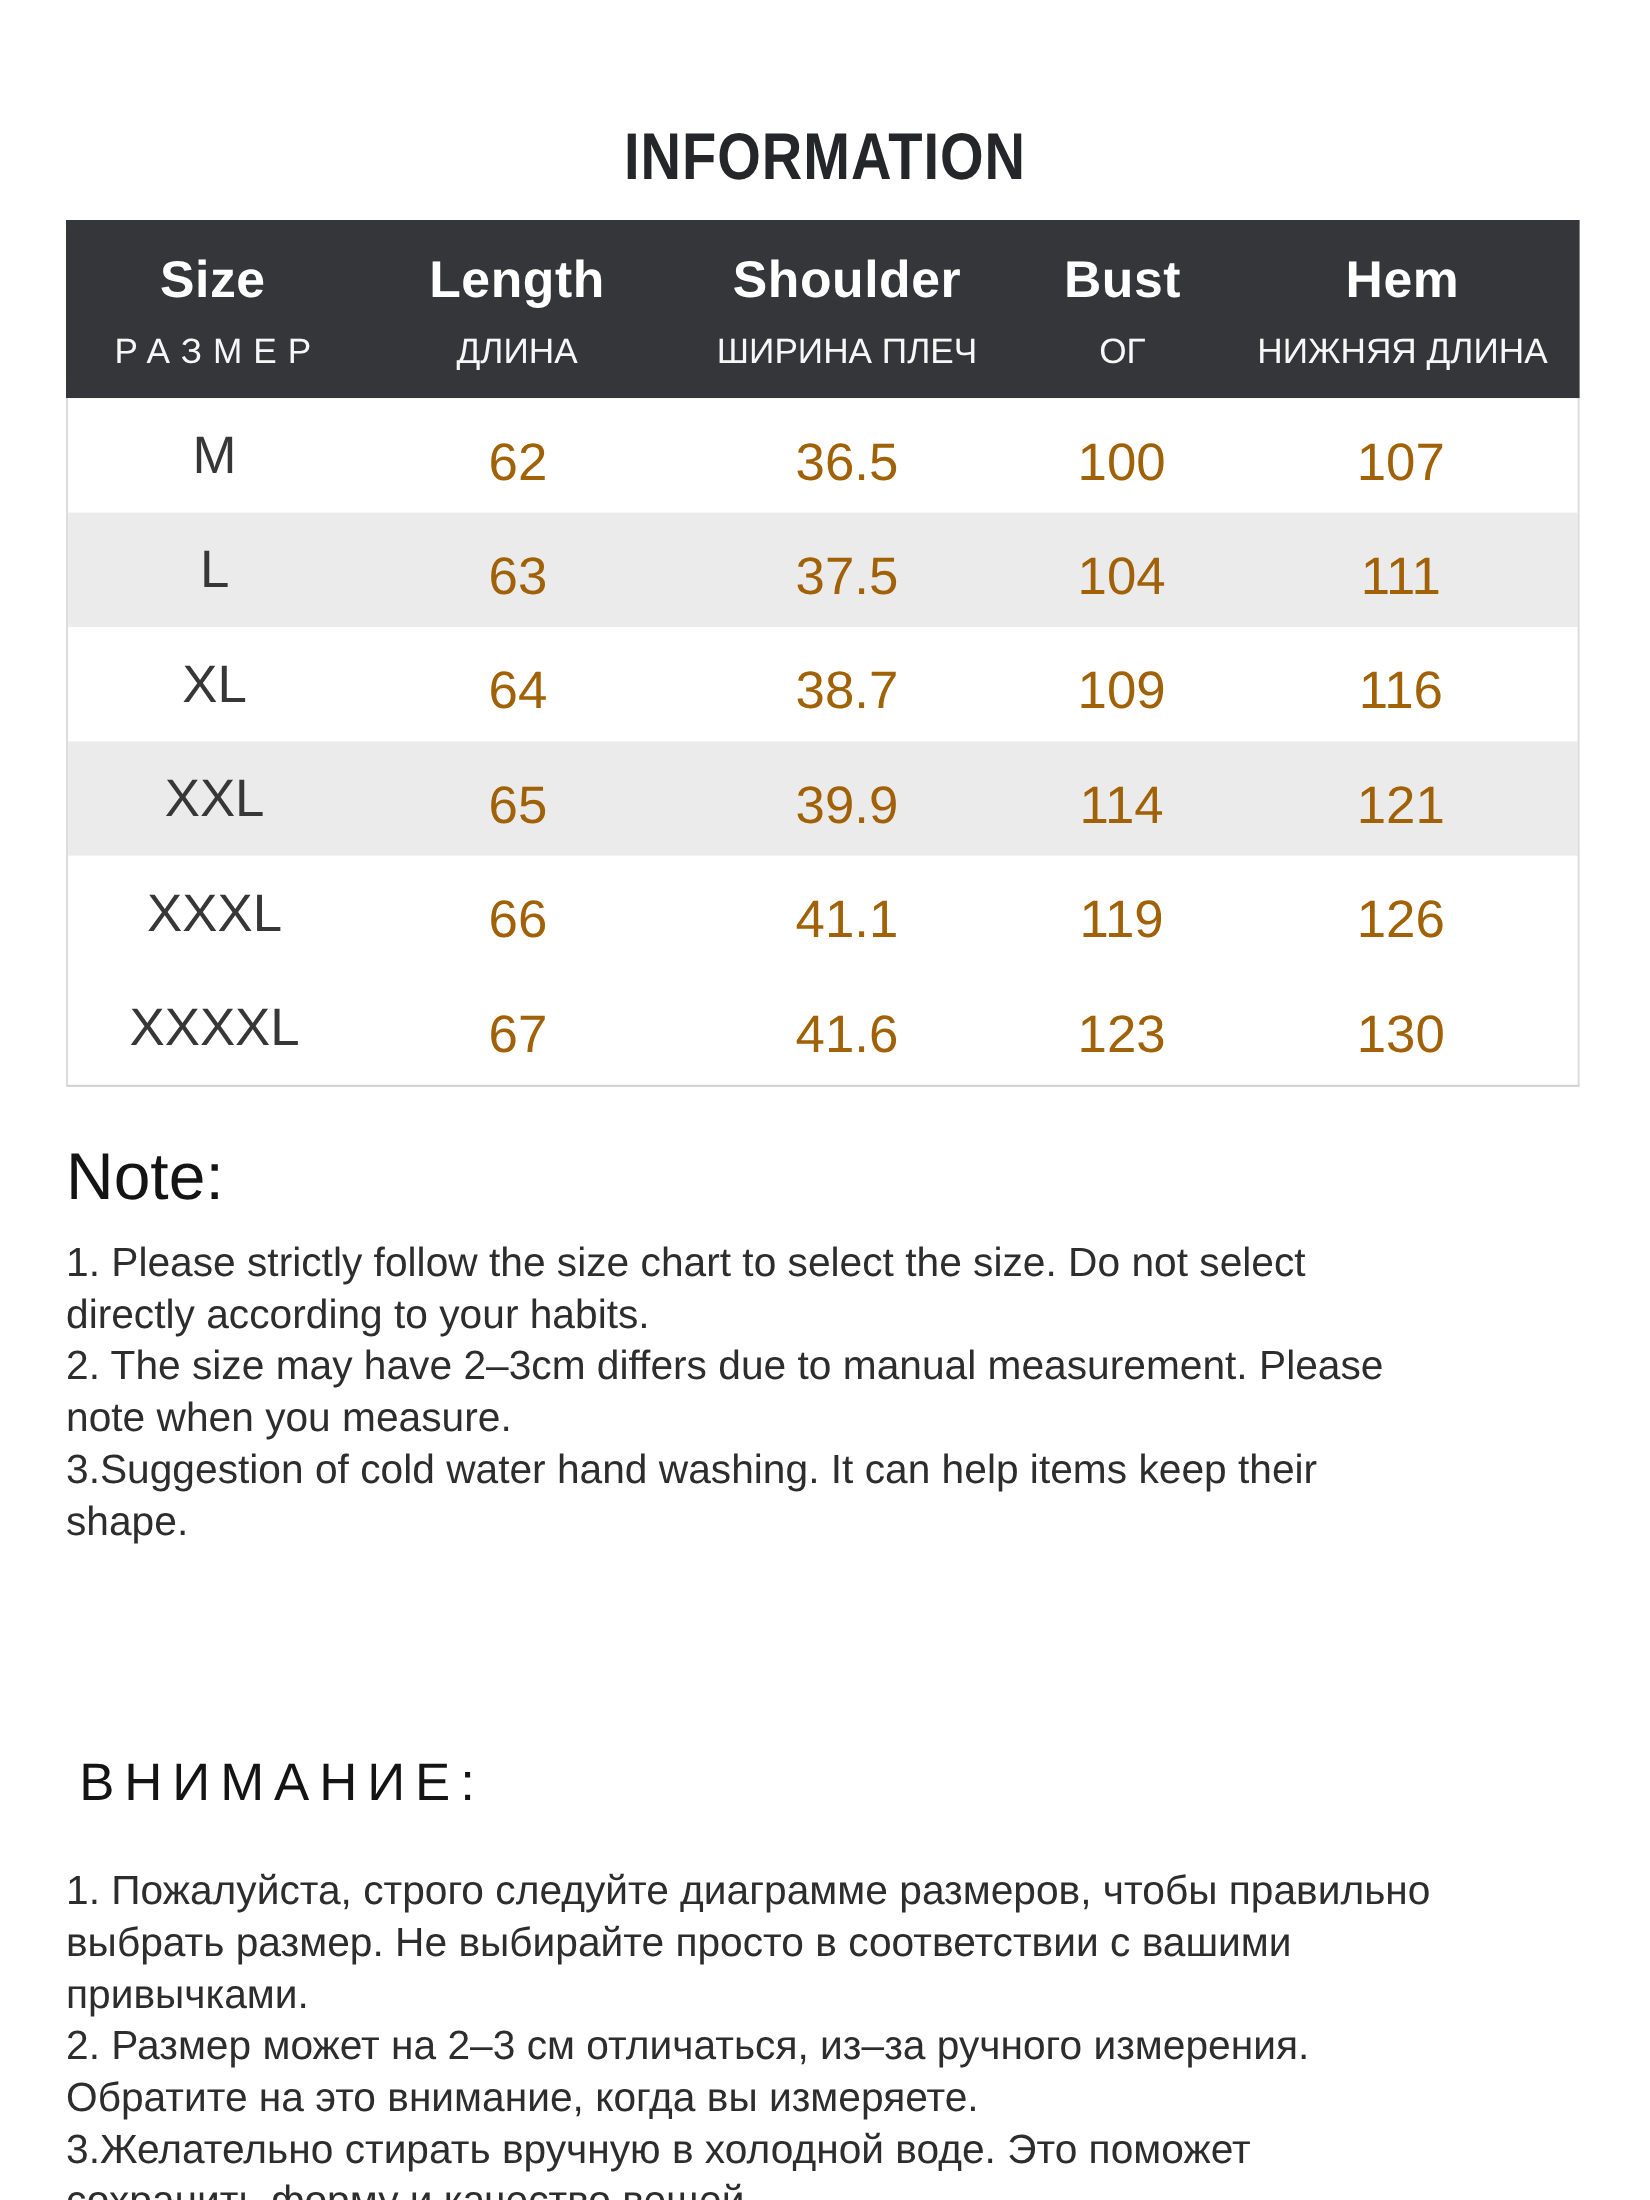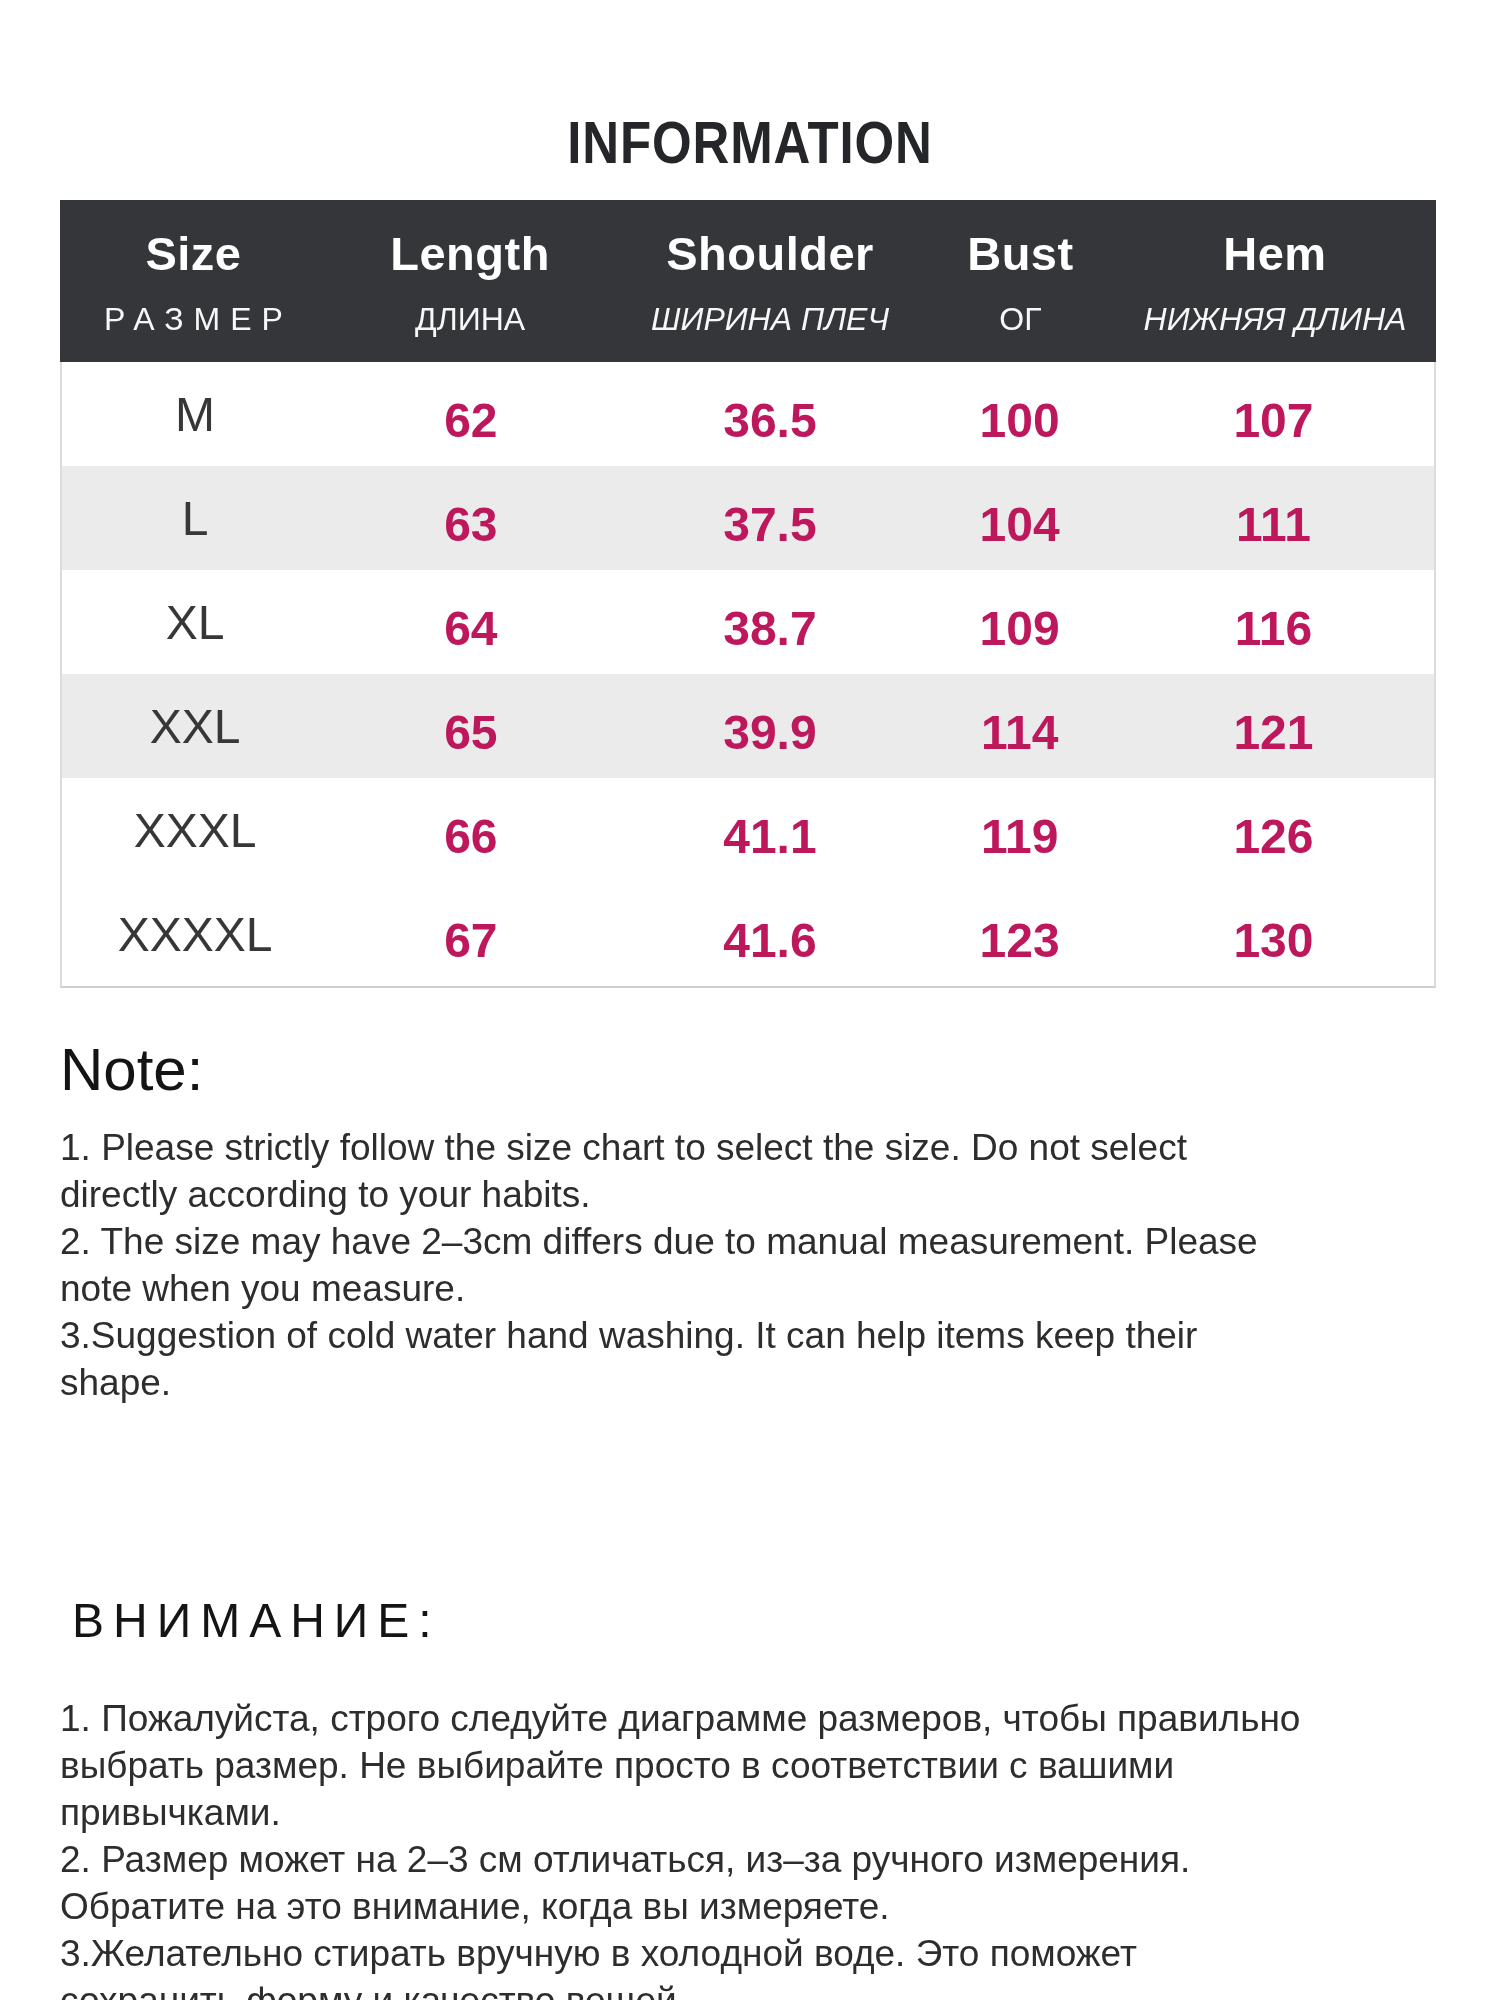--- a/index.html
+++ b/index.html
@@ -35,35 +35,35 @@
     display: flex; background: var(--header-bg); color: #fff;
     height: 162px; align-items: stretch;
   }
   .th {
     display: flex; flex-direction: column; align-items: center; justify-content: center;
     padding-top: 2px;
   }
   .th-en { font-size: 47px; font-weight: 700; letter-spacing: 0.5px; line-height: 1; }
   .th-ru { font-size: 32px; font-weight: 400; margin-top: 26px; line-height: 1; opacity: 0.96; }
   .th-ru.spaced { letter-spacing: 10px; padding-left: 10px; }
-  .th-ru.tight  { letter-spacing: 0px; font-style: italic; }
+  .th-ru.tight  { letter-spacing: 0px; }
 
   .tbody {
     border-left: 2px solid var(--border);
     border-right: 2px solid var(--border);
     border-bottom: 2px solid #cfcfcf;
   }
   .tr { display: flex; height: 104px; background: #fff; }
   .tr.alt { background: var(--row-alt-bg); }
   .td {
     display: flex; align-items: center; justify-content: center;
     font-size: 48px; color: var(--text-dark);
   }
   .td.size-label { color: #373737; }
-  .td.num { transform: translateY(6px); color: #be185d; font-weight: bold; }
+  .td.num { transform: translateY(6px); color: #a16207; }
 
   .col1 { flex: 0 0 19.4%; }
   .col2 { flex: 0 0 20.8%; }
   .col3 { flex: 0 0 22.8%; }
   .col4 { flex: 0 0 13.6%; }
   .col5 { flex: 0 0 23.4%; }
 
   
   .notes-en { position: absolute; left: 60px; top: 1040px; width: 1424px; }
   .notes-ru { position: absolute; left: 60px; top: 1597px; width: 1424px; }

